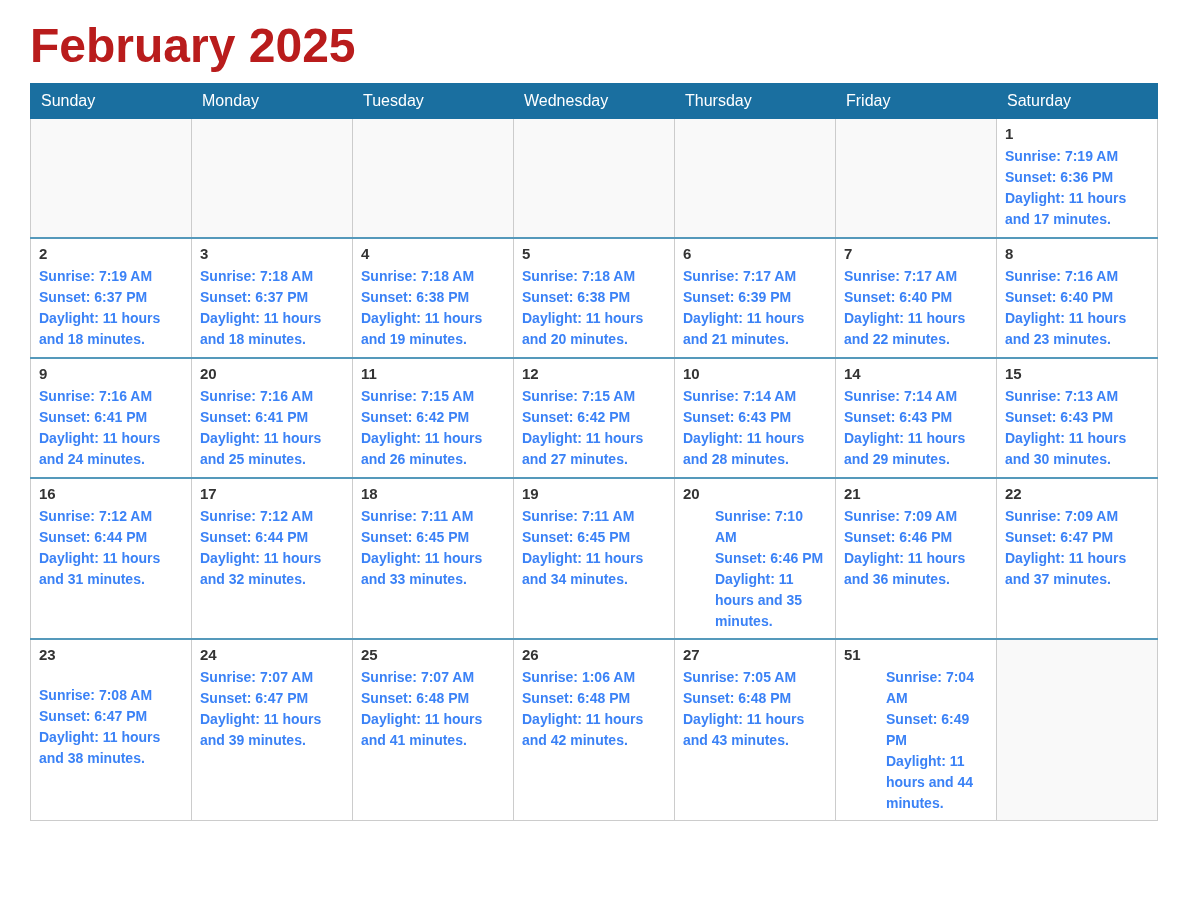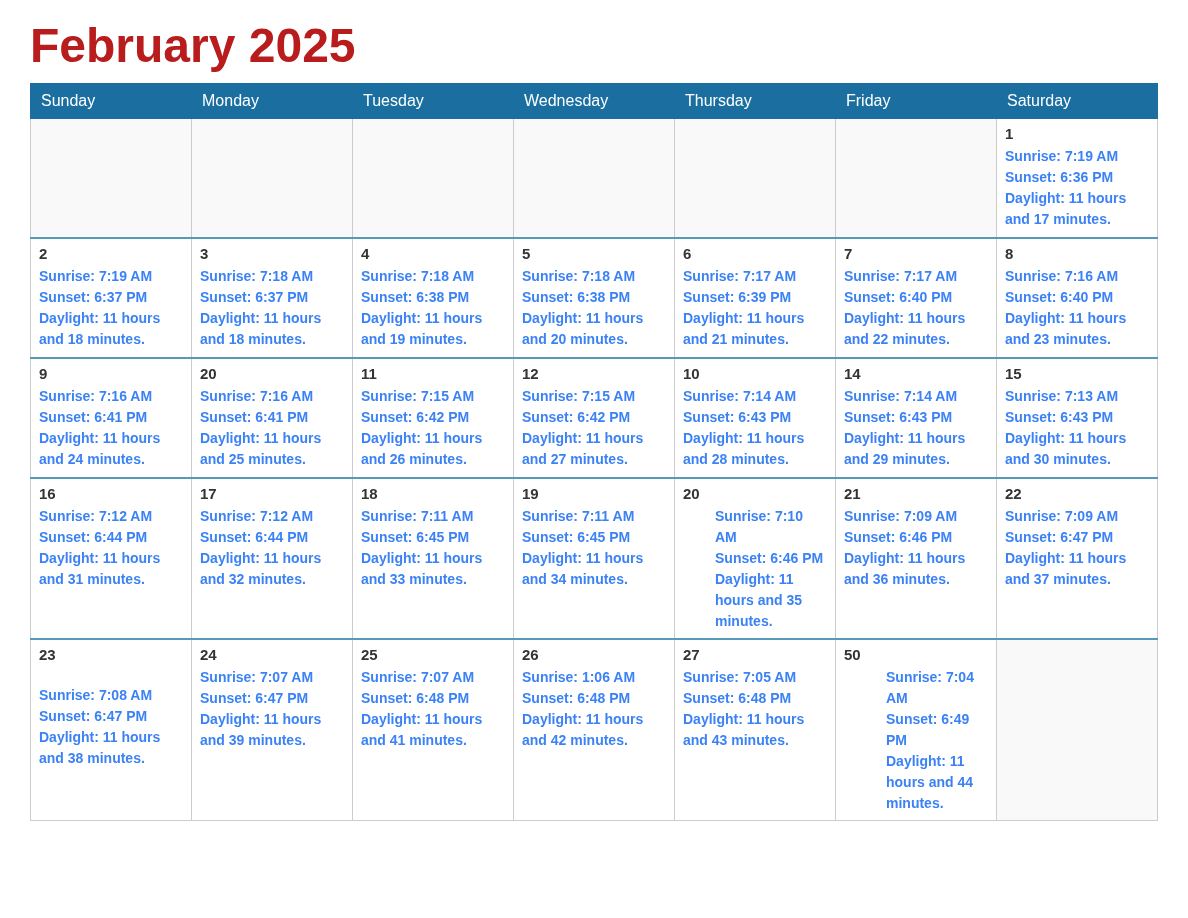--- a/index.html
+++ b/index.html
@@ -294,21 +294,21 @@
 Sunset: 6:48 PM
 Daylight: 11 hours and 42 minutes.</div>
         </td>
         <td>
           <span class="day-number">27</span>
           <div class="day-info" style="white-space: pre-line;">Sunrise: 7:05 AM
 Sunset: 6:48 PM
 Daylight: 11 hours and 43 minutes.</div>
         </td>
         <td>
-          <span class="day-number">50</span>
+          <span class="day-number">51</span>
           <div class="day-info" style="white-space: pre-line; margin-left: 42px;">Sunrise: 7:04 AM
 Sunset: 6:49 PM
 Daylight: 11 hours and 44 minutes.</div>
         </td>
         <td class="empty-cell"></td>
       </tr>
     </tbody>
 </table>
 
 </body></html>

